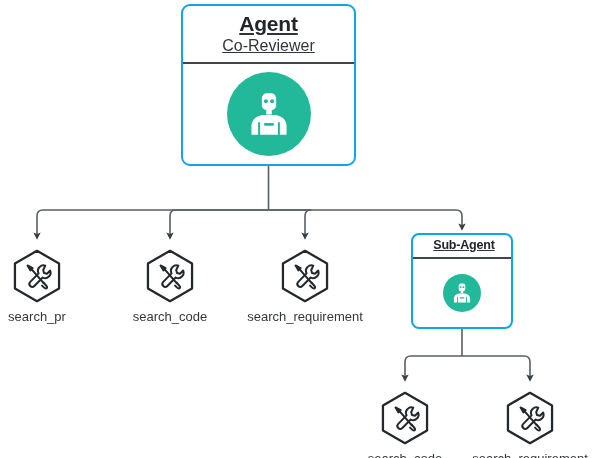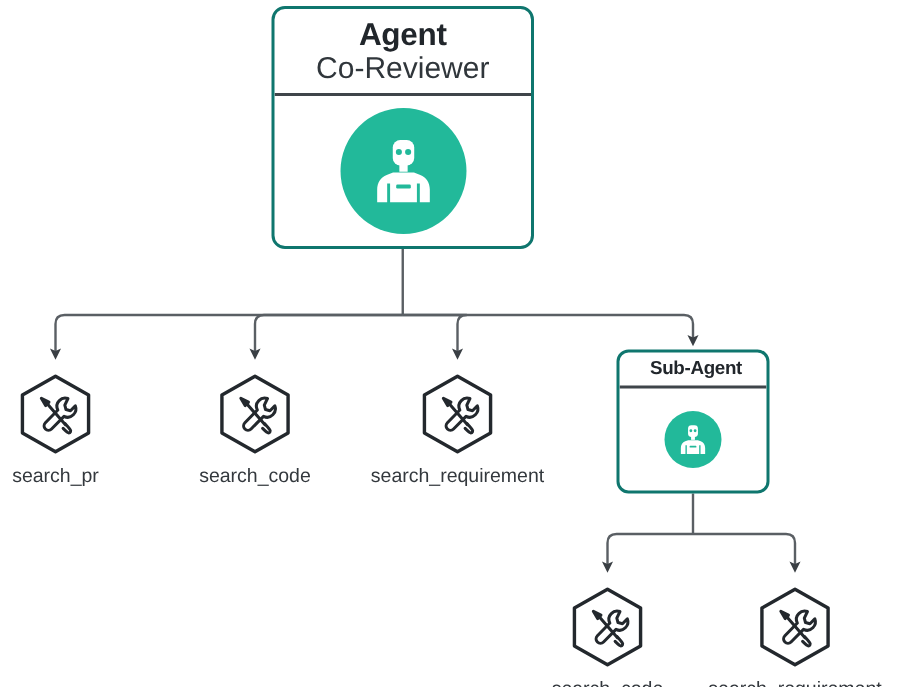--- a/index.html
+++ b/index.html
@@ -26,25 +26,26 @@
     left: 0; top: 0;
     width: 600px;
     height: 458px;
     pointer-events: none;
   }
   
   .agent-card {
     position: absolute;
     box-sizing: border-box;
     background: #ffffff;
-    border: 2px solid #0f766e;
+    border: 2px solid #0ea5e9;
     border-radius: 9px;
     display: flex;
     flex-direction: column;
     overflow: hidden;
+    text-decoration: underline;
   }
   .agent-card.root {
     left: 181px;
     top: 4px;
     width: 175px;
     height: 162px;
   }
   .agent-card.sub {
     left: 411px;
     top: 233px;
@@ -66,21 +67,21 @@
   .card-title {
     font-weight: bold;
     letter-spacing: -0.2px;
     color: #21262b;
   }
   .root .card-title { font-size: 21px; line-height: 25px; }
   .sub .card-title { font-size: 12.5px; line-height: 15px; }
   .card-subtitle {
     color: #30363b;
   }
-  .root .card-subtitle { font-size: 20px; line-height: 20px; }
+  .root .card-subtitle { font-size: 16px; line-height: 20px; }
   .sub .card-subtitle { font-size: 10px; line-height: 13px; }
   .card-body {
     flex: 1;
     display: flex;
     align-items: center;
     justify-content: center;
   }
   .robot-badge {
     border-radius: 50%;
     background: #22b99a;

